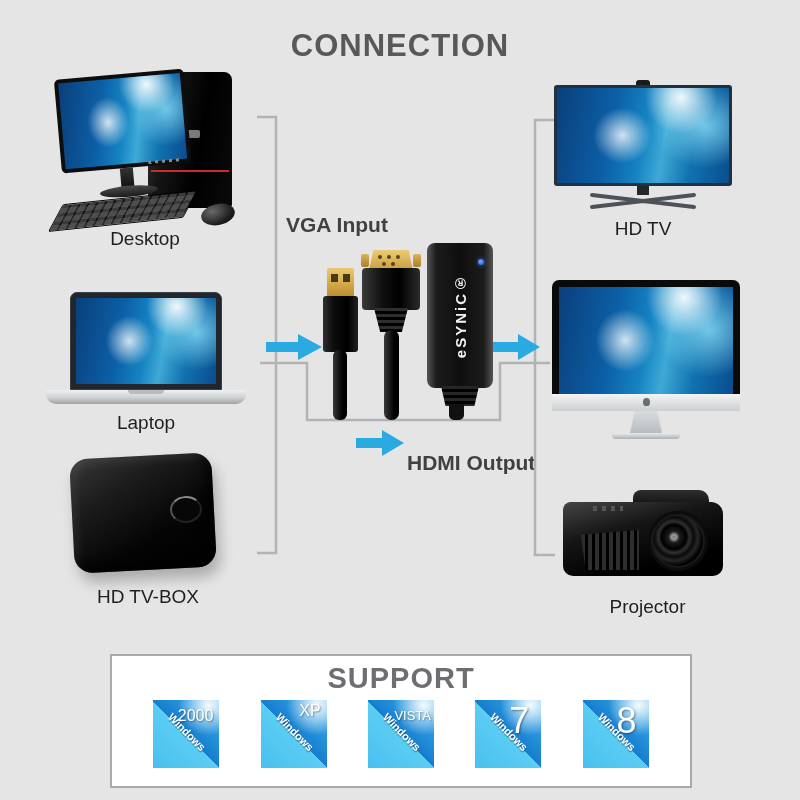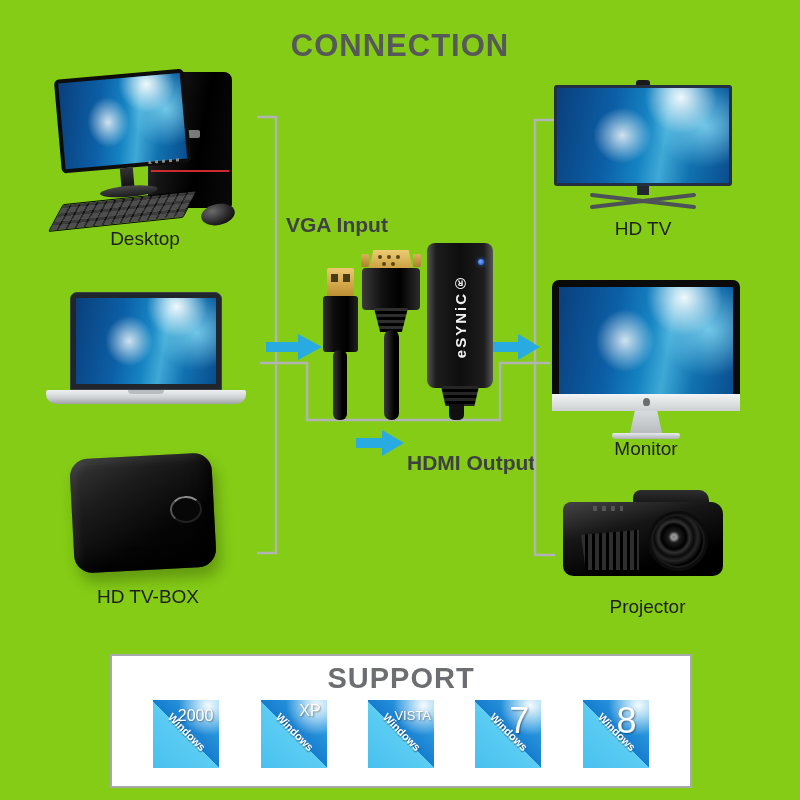--- a/index.html
+++ b/index.html
@@ -1,18 +1,18 @@
 <!DOCTYPE html>
 <html><head>
 <meta charset="utf-8">
 <style>
   * { margin:0; padding:0; box-sizing:border-box; }
   html,body { background:#fff; }
   body { font-family:"Liberation Sans", sans-serif; }
-  .stage { position:relative; width:800px; height:800px; background:#84cc16; overflow:hidden; }
+  .stage { position:relative; width:800px; height:800px; background:#e5e5e5; overflow:hidden; }
 
   
   .title { position:absolute; left:0; top:28px; width:800px; text-align:center;
            font-size:31px; font-weight:bold; letter-spacing:1px; color:#57585a; }
   .dev-label { position:absolute; text-align:center; font-size:19px; color:#1f1f1f; }
   .io-label { position:absolute; font-size:21px; font-weight:bold; color:#3f4042; }
 
   
   svg.overlay { position:absolute; left:0; top:0; z-index:1; }
   .gray-line { fill:none; stroke:#b1b3b4; stroke-width:2.5; }
@@ -181,20 +181,21 @@
     <div class="dt-keyboard"></div>
     <div class="dt-mouse"></div>
     <div class="dev-label" style="left:10px; top:162px; width:160px; position:absolute;">Desktop</div>
   </div>
 
   <div class="device" style="left:46px; top:292px; width:200px; height:160px;">
     <div class="lp-screen">
         <div class="wave" style="position:relative;"></div>
       </div>
     <div class="lp-base"></div>
+    <div class="dev-label" style="left:0; top:120px; width:200px; position:absolute;">Laptop</div>
   </div>
 
   <div class="device" style="left:548px; top:80px; width:190px; height:170px;">
     <div class="tv-cam"></div>
     <div class="tv-frame">
         <div class="wave" style="position:relative;"></div>
       </div>
     <div class="tv-neck"></div>
     <svg class="tv-stand-svg" width="130" height="18">
       <path d="M14,3 L116,15 M14,15 L116,3" stroke="#4c5258" stroke-width="4" stroke-linecap="round" fill="none"></path>
@@ -210,21 +211,20 @@
 
   <div class="device" style="left:548px; top:276px; width:196px; height:195px;">
     <div class="im-frame">
         <div class="wave" style="position:relative;"></div>
       </div>
     <div class="im-chin">
         <div class="im-logo"></div>
       </div>
     <div class="im-stand"></div>
     <div class="im-base"></div>
-    <div class="dev-label" style="left:0; top:162px; width:196px; position:absolute;">Monitor</div>
   </div>
 
   <div class="device" style="left:555px; top:482px; width:185px; height:150px;">
     <div class="pj-top"></div>
     <div class="pj-body"></div>
     <div class="pj-dots"></div>
     <div class="pj-vents"></div>
     <div class="pj-lens"></div>
     <div class="dev-label" style="left:0; top:114px; width:185px; position:absolute;">Projector</div>
   </div>

